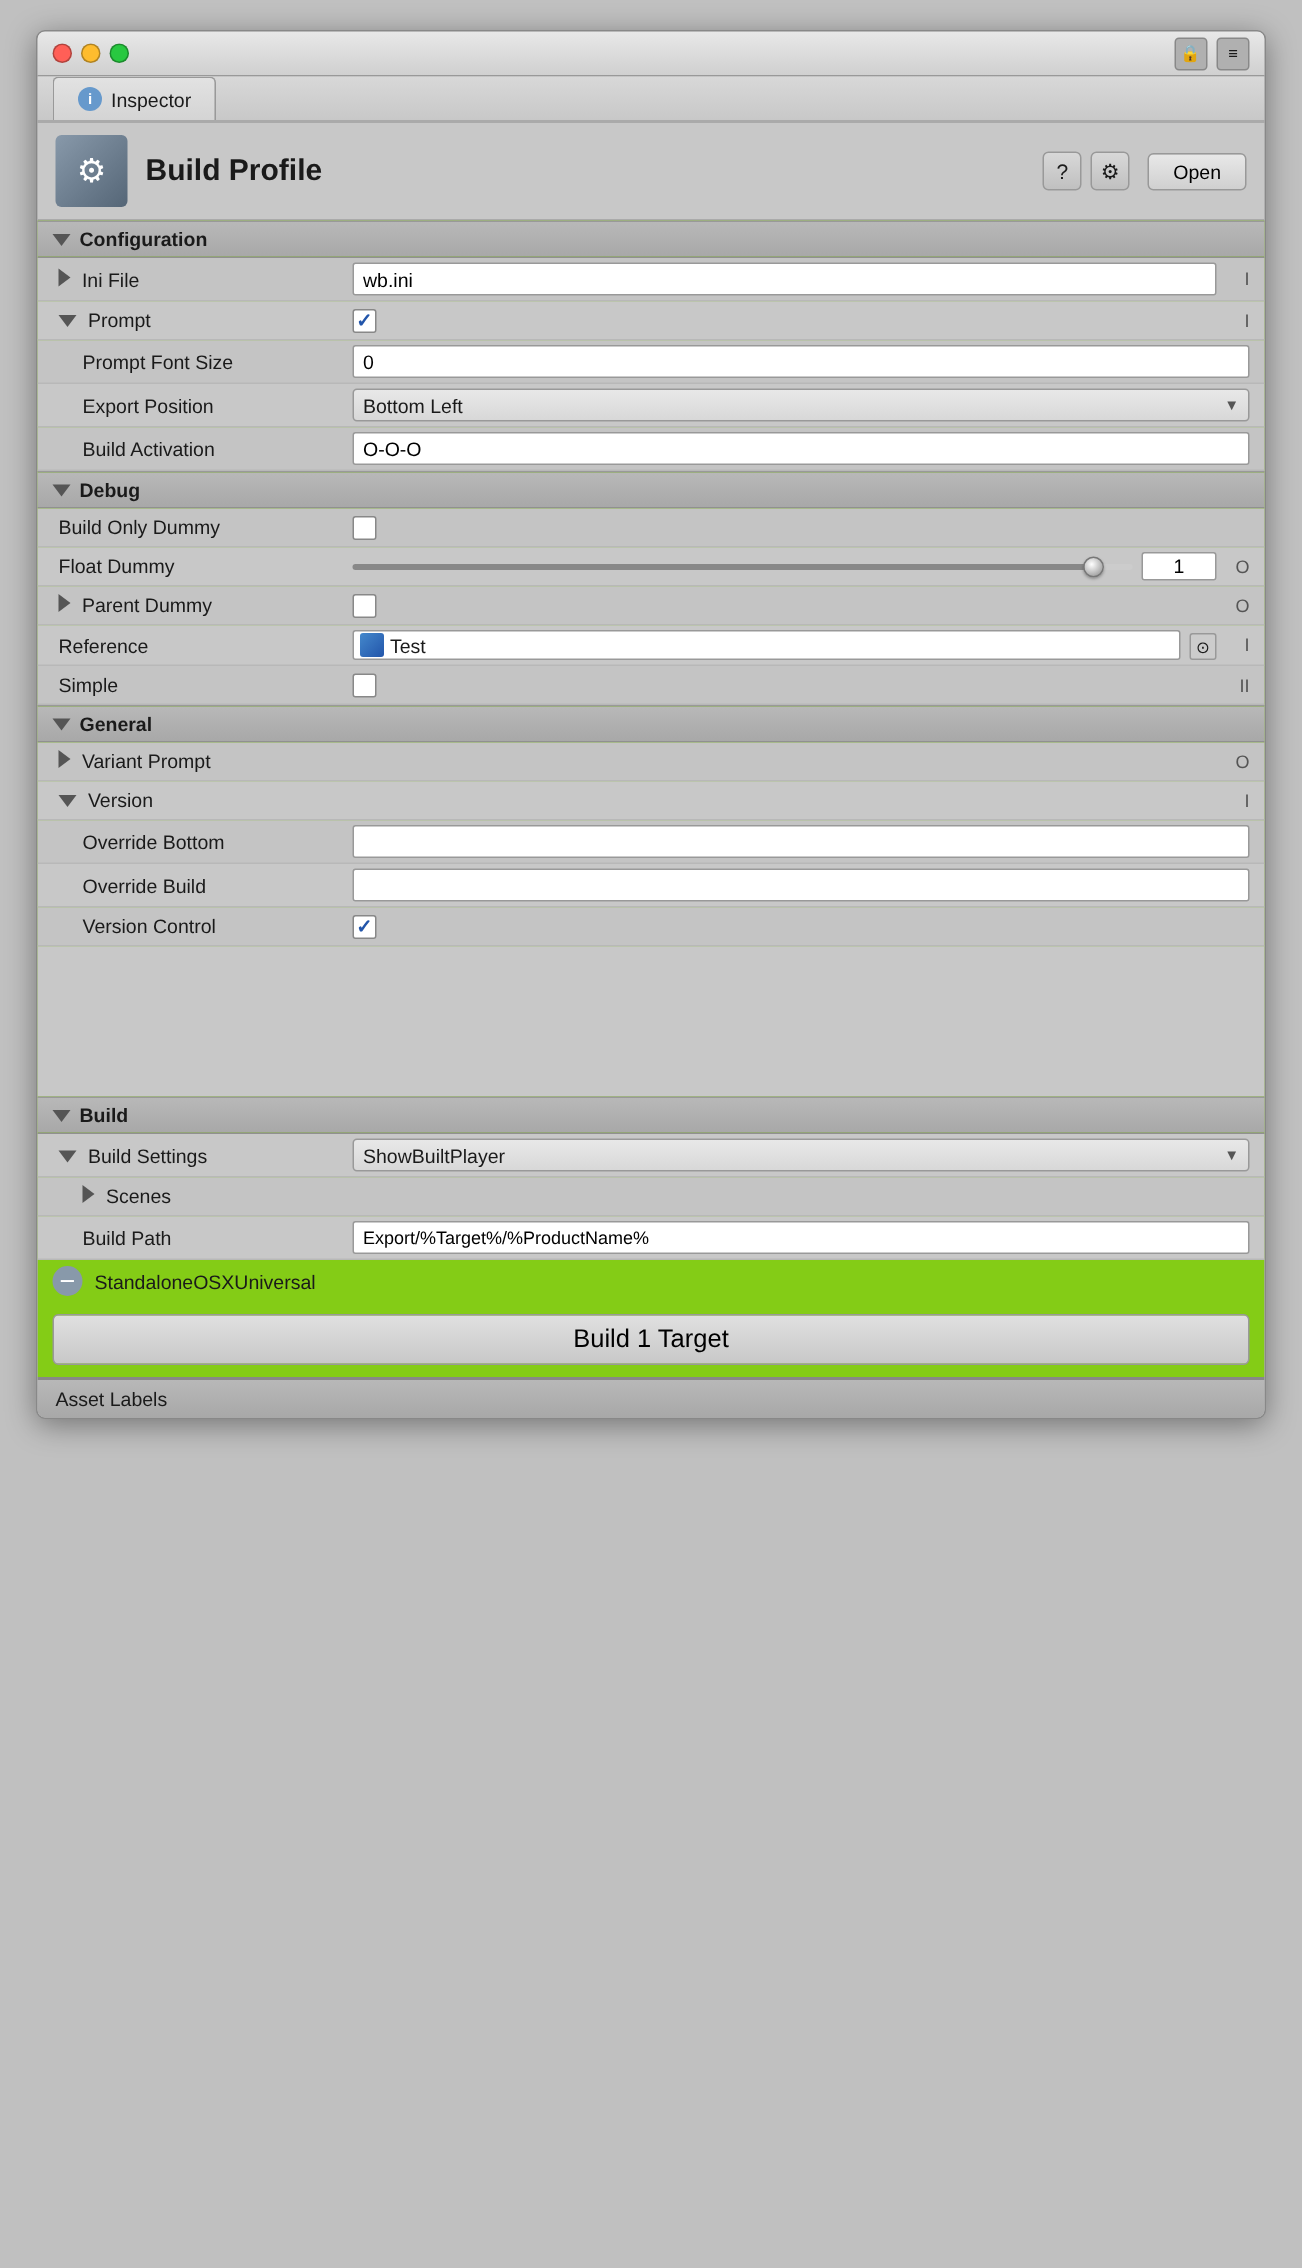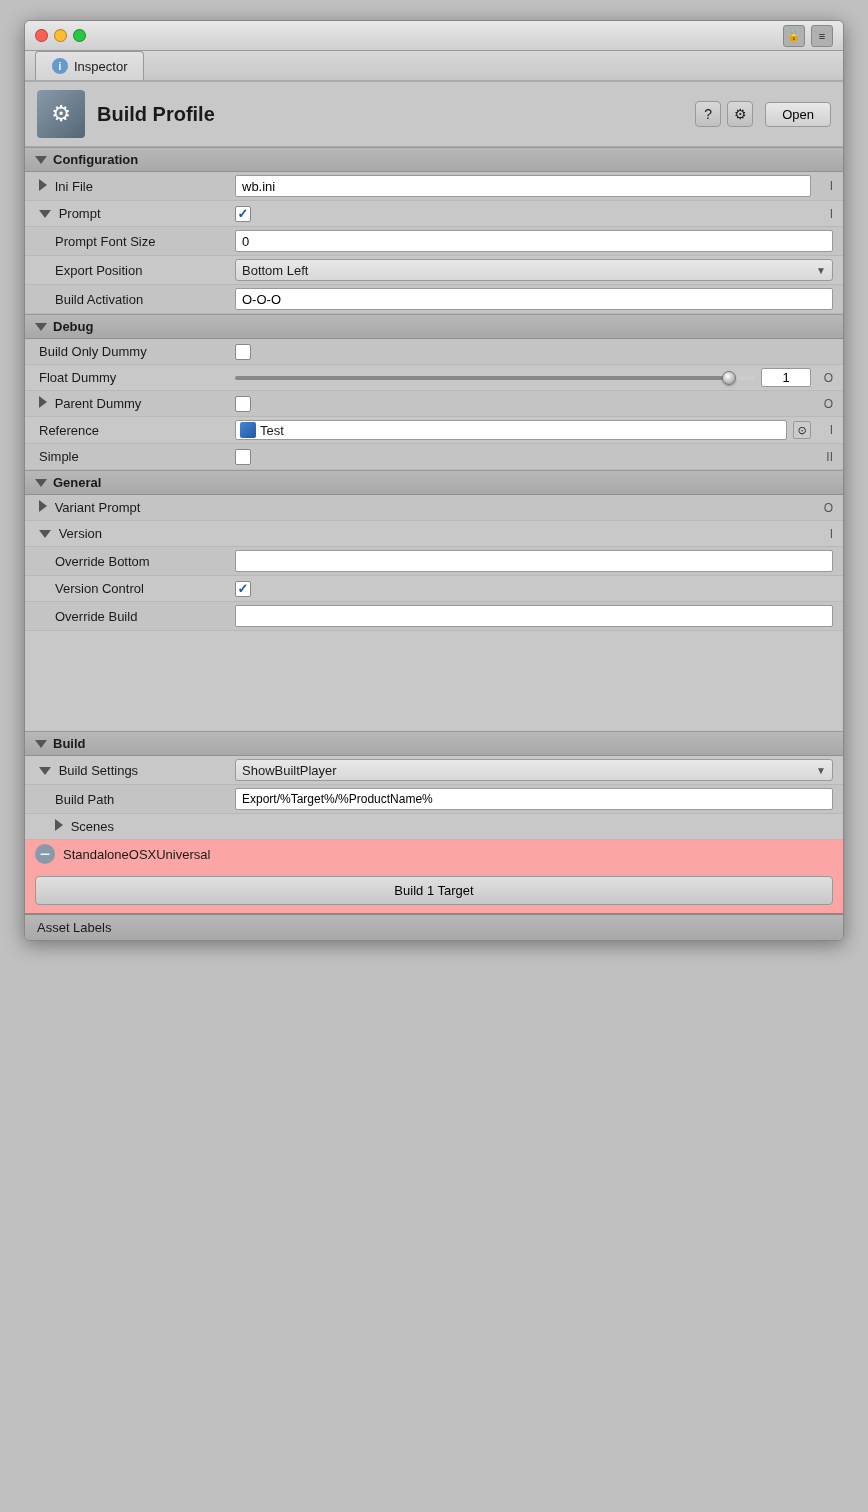--- a/index.html
+++ b/index.html
@@ -129,21 +129,21 @@
       padding: 4px 16px;
       background: linear-gradient(to bottom, #e8e8e8, #d0d0d0);
       border: 1px solid #999;
       border-radius: 4px;
       font-size: 13px;
       cursor: pointer;
     }
 
     
     .content {
-      background: #fca5a5;
+      background: #84cc16;
     }
 
     
     .section-header {
       background: linear-gradient(to bottom, #b8b8b8, #a8a8a8);
       padding: 4px 10px;
       font-weight: bold;
       font-size: 13px;
       display: flex;
       align-items: center;
@@ -180,21 +180,21 @@
     .prop-label {
       width: 200px;
       flex-shrink: 0;
       font-size: 13px;
       padding-left: 4px;
     }
     .prop-label.indent1 { padding-left: 20px; }
     .prop-value {
       flex: 1;
       display: flex;
-      align-items: center;
+      align-items: flex-end;
       gap: 6px;
     }
 
     
     .text-input {
       width: 100%;
       padding: 2px 6px;
       background: white;
       border: 1px solid #999;
       border-radius: 2px;
@@ -361,21 +361,21 @@
       cursor: pointer;
     }
 
     .build-button {
       margin: 8px 10px;
       padding: 6px;
       background: linear-gradient(to bottom, #e0e0e0, #c8c8c8);
       border: 1px solid #999;
       border-radius: 4px;
       text-align: center;
-      font-size: 13px;
+      font-size: 17px;
       cursor: pointer;
       width: calc(100% - 20px);
     }
 
     .asset-labels {
       background: linear-gradient(to bottom, #b8b8b8, #a8a8a8);
       padding: 5px 12px;
       font-size: 13px;
       border-top: 2px solid #888;
     }
@@ -575,31 +575,31 @@
     
     <div class="prop-row">
       <div class="prop-label indent1">Override Bottom</div>
       <div class="prop-value">
         <input class="text-input" type="text" value="" style="">
       </div>
     </div>
 
     
     <div class="prop-row">
+      <div class="prop-label indent1">Override Build</div>
+      <div class="prop-value">
+        <input class="text-input" type="text" value="" style="">
+      </div>
+    </div>
+
+    
+    <div class="prop-row">
       <div class="prop-label indent1">Version Control</div>
       <div class="prop-value">
         <div class="checkbox checked"></div>
-      </div>
-    </div>
-
-    
-    <div class="prop-row">
-      <div class="prop-label indent1">Override Build</div>
-      <div class="prop-value">
-        <input class="text-input" type="text" value="" style="">
       </div>
     </div>
 
     
     <div class="spacer-section"></div>
 
     
     <div class="section-header">
       <span class="triangle"></span>
       <span>Build</span>
@@ -614,36 +614,36 @@
       <div class="prop-value">
         <div class="dropdown">
           <span>ShowBuiltPlayer</span>
           <span class="dropdown-arrow">▼</span>
         </div>
       </div>
     </div>
 
     
     <div class="prop-row">
-      <div class="prop-label indent1">Build Path</div>
-      <div class="prop-value">
-        <input class="path-field" type="text" value="Export/%Target%/%ProductName%" style="">
-      </div>
-    </div>
-
-    
-    <div class="prop-row">
       <div class="prop-label indent1">
         <span class="triangle right" style="margin-right:4px;"></span>
         <span>Scenes</span>
       </div>
       <div class="prop-value"></div>
     </div>
 
     
+    <div class="prop-row">
+      <div class="prop-label indent1">Build Path</div>
+      <div class="prop-value">
+        <input class="path-field" type="text" value="Export/%Target%/%ProductName%" style="">
+      </div>
+    </div>
+
+    
 
     
     <div class="target-item">
       <div class="remove-btn">−</div>
       <span>StandaloneOSXUniversal</span>
     </div>
 
     
     <button class="build-button">Build 1 Target</button>
 

